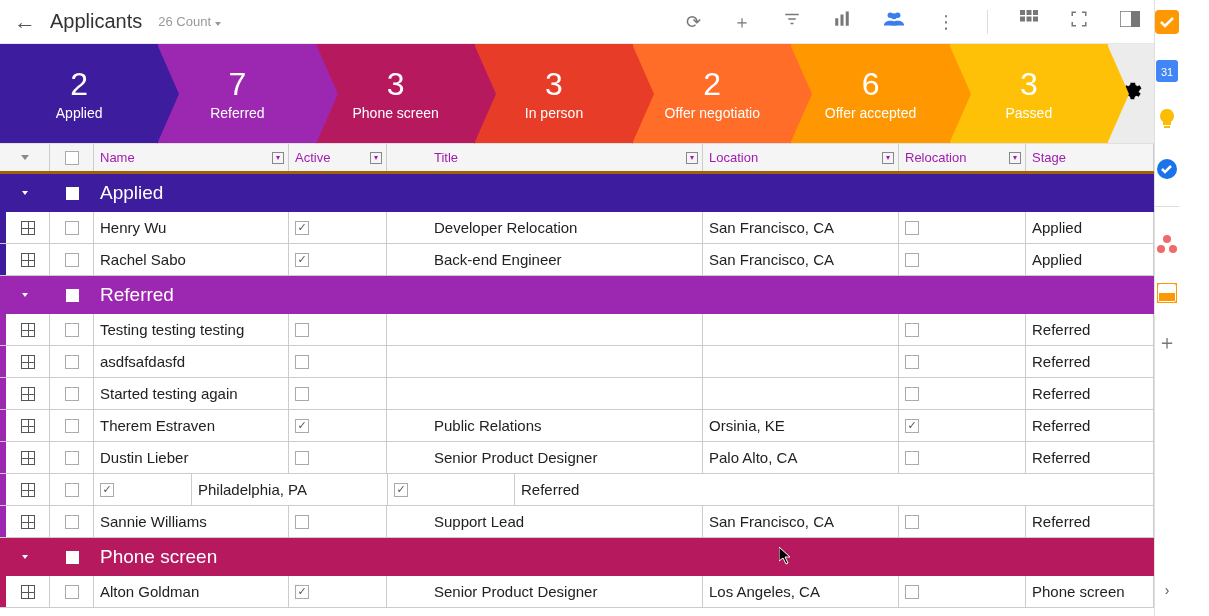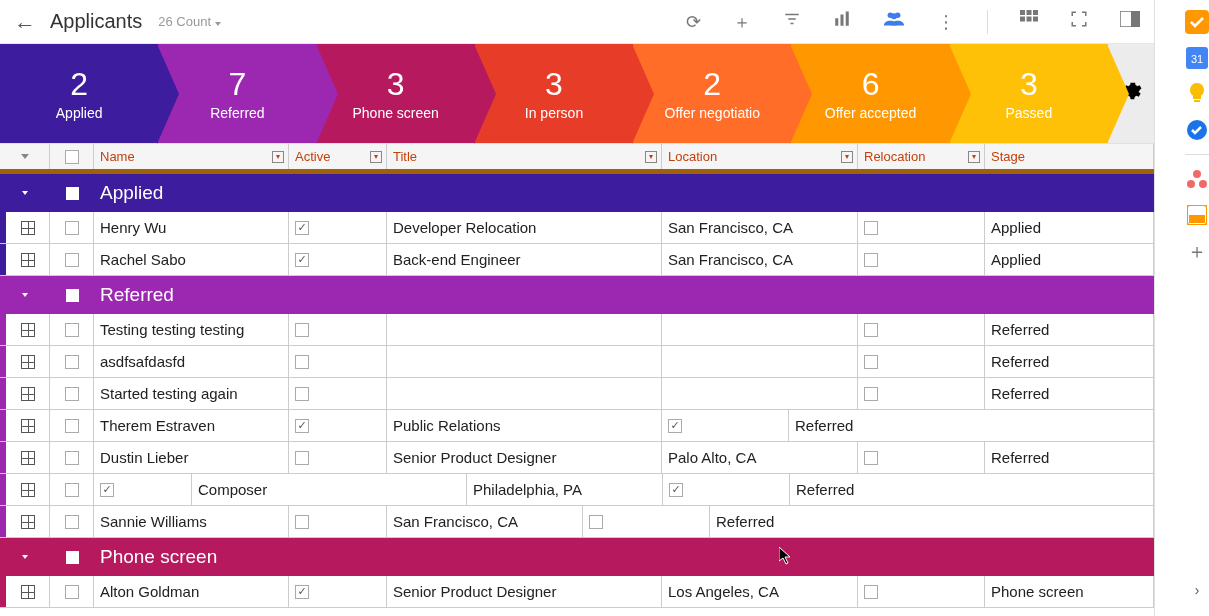--- a/index.html
+++ b/index.html
@@ -1,19 +1,19 @@
 <!DOCTYPE html>
 <html><head>
 <meta charset="utf-8">
 <style>
 * { box-sizing: border-box; margin: 0; padding: 0; }
 body { font-family: Arial, Helvetica, sans-serif; font-size: 14px; color: #222; width: 1209px; height: 616px; overflow: hidden; background: #fff; }
 .app { display: flex; height: 100%; }
 .main { flex: 1; display: flex; flex-direction: column; }
-.sidebar { width: 55px; border-left: 1px solid #e0e0e0; display: flex; flex-direction: column; align-items: flex-end; padding-top: 10px; gap: 12px; }
+.sidebar { width: 55px; border-left: 1px solid #e0e0e0; display: flex; flex-direction: column; align-items: flex-start; padding-top: 10px; gap: 25px; }
 .sidebar-icon { width: 24px; height: 24px; display: flex; align-items: center; justify-content: center; cursor: pointer; }
 
 
 .topbar { height: 44px; display: flex; align-items: center; padding: 0 14px; border-bottom: 1px solid #e8e8e8; }
 .back-arrow { font-size: 22px; color: #555; cursor: pointer; margin-right: 14px; }
 .title { font-size: 20px; color: #333; font-weight: 400; margin-right: 16px; }
 .count-pill { color: #999; font-size: 13px; cursor: pointer; }
 .topbar .spacer { flex: 1; }
 .topbar-icons { display: flex; align-items: center; gap: 32px; }
 .topbar-icons .ti { color: #777; font-size: 18px; cursor: pointer; }
@@ -22,29 +22,29 @@
 
 .pipeline { display: flex; height: 100px; border-bottom: 1px solid #e0e0e0; }
 .pipe-stage { position: relative; flex: 1; display: flex; flex-direction: column; align-items: center; justify-content: center; color: #fff; cursor: pointer; }
 .pipe-stage .num { font-size: 32px; font-weight: 400; }
 .pipe-stage .label { font-size: 14px; margin-top: 2px; }
 .pipe-arrow { position: absolute; right: -21px; top: 0; width: 0; height: 0; border-top: 50px solid transparent; border-bottom: 50px solid transparent; border-left: 22px solid currentColor; z-index: 2; }
 .pipe-tail { width: 46px; display: flex; align-items: center; justify-content: center; background: #ececec; }
 .gear { color: #000; font-size: 22px; cursor: pointer; }
 
 
-.thead { height: 30px; display: flex; border-bottom: 5px solid #a16207; background: #f5f5f5; font-size: 13px; color: #c2410c; }
+.thead { height: 30px; display: flex; border-bottom: 3px solid #a16207; background: #f5f5f5; font-size: 13px; color: #a21caf; }
 .thead .th { border-right: 1px solid #ccc; display: flex; align-items: center; padding: 0 6px; position: relative; }
 .thead .dropdown { position: absolute; right: 4px; width: 12px; height: 12px; border: 1px solid #888; display: flex; align-items: center; justify-content: center; font-size: 8px; cursor: pointer; }
 
 .col-expand { width: 50px; justify-content: center; }
 .col-check { width: 44px; justify-content: center; }
 .col-name { width: 195px; }
 .col-active { width: 98px; }
-.col-title { width: 275px; }
+.col-title { width: 275px; margin-left: 41px; }
 .col-location { width: 196px; text-align: right; }
 .col-relocation { width: 127px; text-align: right; }
 .col-stage { flex: 1; }
 
 
 .group-row { height: 38px; display: flex; align-items: center; color: #fff; font-size: 19px; font-weight: 400; cursor: pointer; }
 .group-row .g-expand { width: 50px; display: flex; align-items: center; justify-content: center; }
 .group-row .g-check { width: 44px; display: flex; align-items: center; justify-content: center; }
 .group-row .g-square { width: 13px; height: 13px; border: 2px solid #fff; background: #fff; }
 .group-row .g-label { flex: 1; padding-left: 6px; }
@@ -334,20 +334,21 @@
             <span class="layout-icon"></span>
           </div>
       <div class="row-check">
             <span class="cb"></span>
           </div>
       <div class="td col-name">Therem Estraven</div>
       <div class="td col-active">
             <span class="cb">✓</span>
           </div>
       <div class="td col-title">Public Relations</div>
+      <div class="td col-location">Orsinia, KE</div>
       <div class="td col-relocation">
             <span class="cb">✓</span>
           </div>
       <div class="td col-stage">Referred</div>
         </div>
         <div class="data-row">
       <div class="row-color" style="background:#9c27b0"></div>
       <div class="row-icon">
             <span class="layout-icon"></span>
           </div>
@@ -369,39 +370,39 @@
       <div class="row-color" style="background:#9c27b0"></div>
       <div class="row-icon">
             <span class="layout-icon"></span>
           </div>
       <div class="row-check">
             <span class="cb"></span>
           </div>
       <div class="td col-active">
             <span class="cb">✓</span>
           </div>
-      <div class="td col-title">Composer</div>
       <div class="td col-location">Philadelphia, PA</div>
       <div class="td col-relocation">
             <span class="cb">✓</span>
           </div>
       <div class="td col-stage">Referred</div>
         </div>
         <div class="data-row">
       <div class="row-color" style="background:#9c27b0"></div>
       <div class="row-icon">
             <span class="layout-icon"></span>
           </div>
       <div class="row-check">
             <span class="cb"></span>
           </div>
       <div class="td col-name">Sannie Williams</div>
       <div class="td col-active">
             <span class="cb"></span>
           </div>
+      <div class="td col-title">Support Lead</div>
       <div class="td col-location">San Francisco, CA</div>
       <div class="td col-relocation">
             <span class="cb"></span>
           </div>
       <div class="td col-stage">Referred</div>
         </div>
         <div class="group-row c-phone">
           <div class="g-expand">
             <span class="tri down-sm" style="color:#fff"></span>
           </div>

